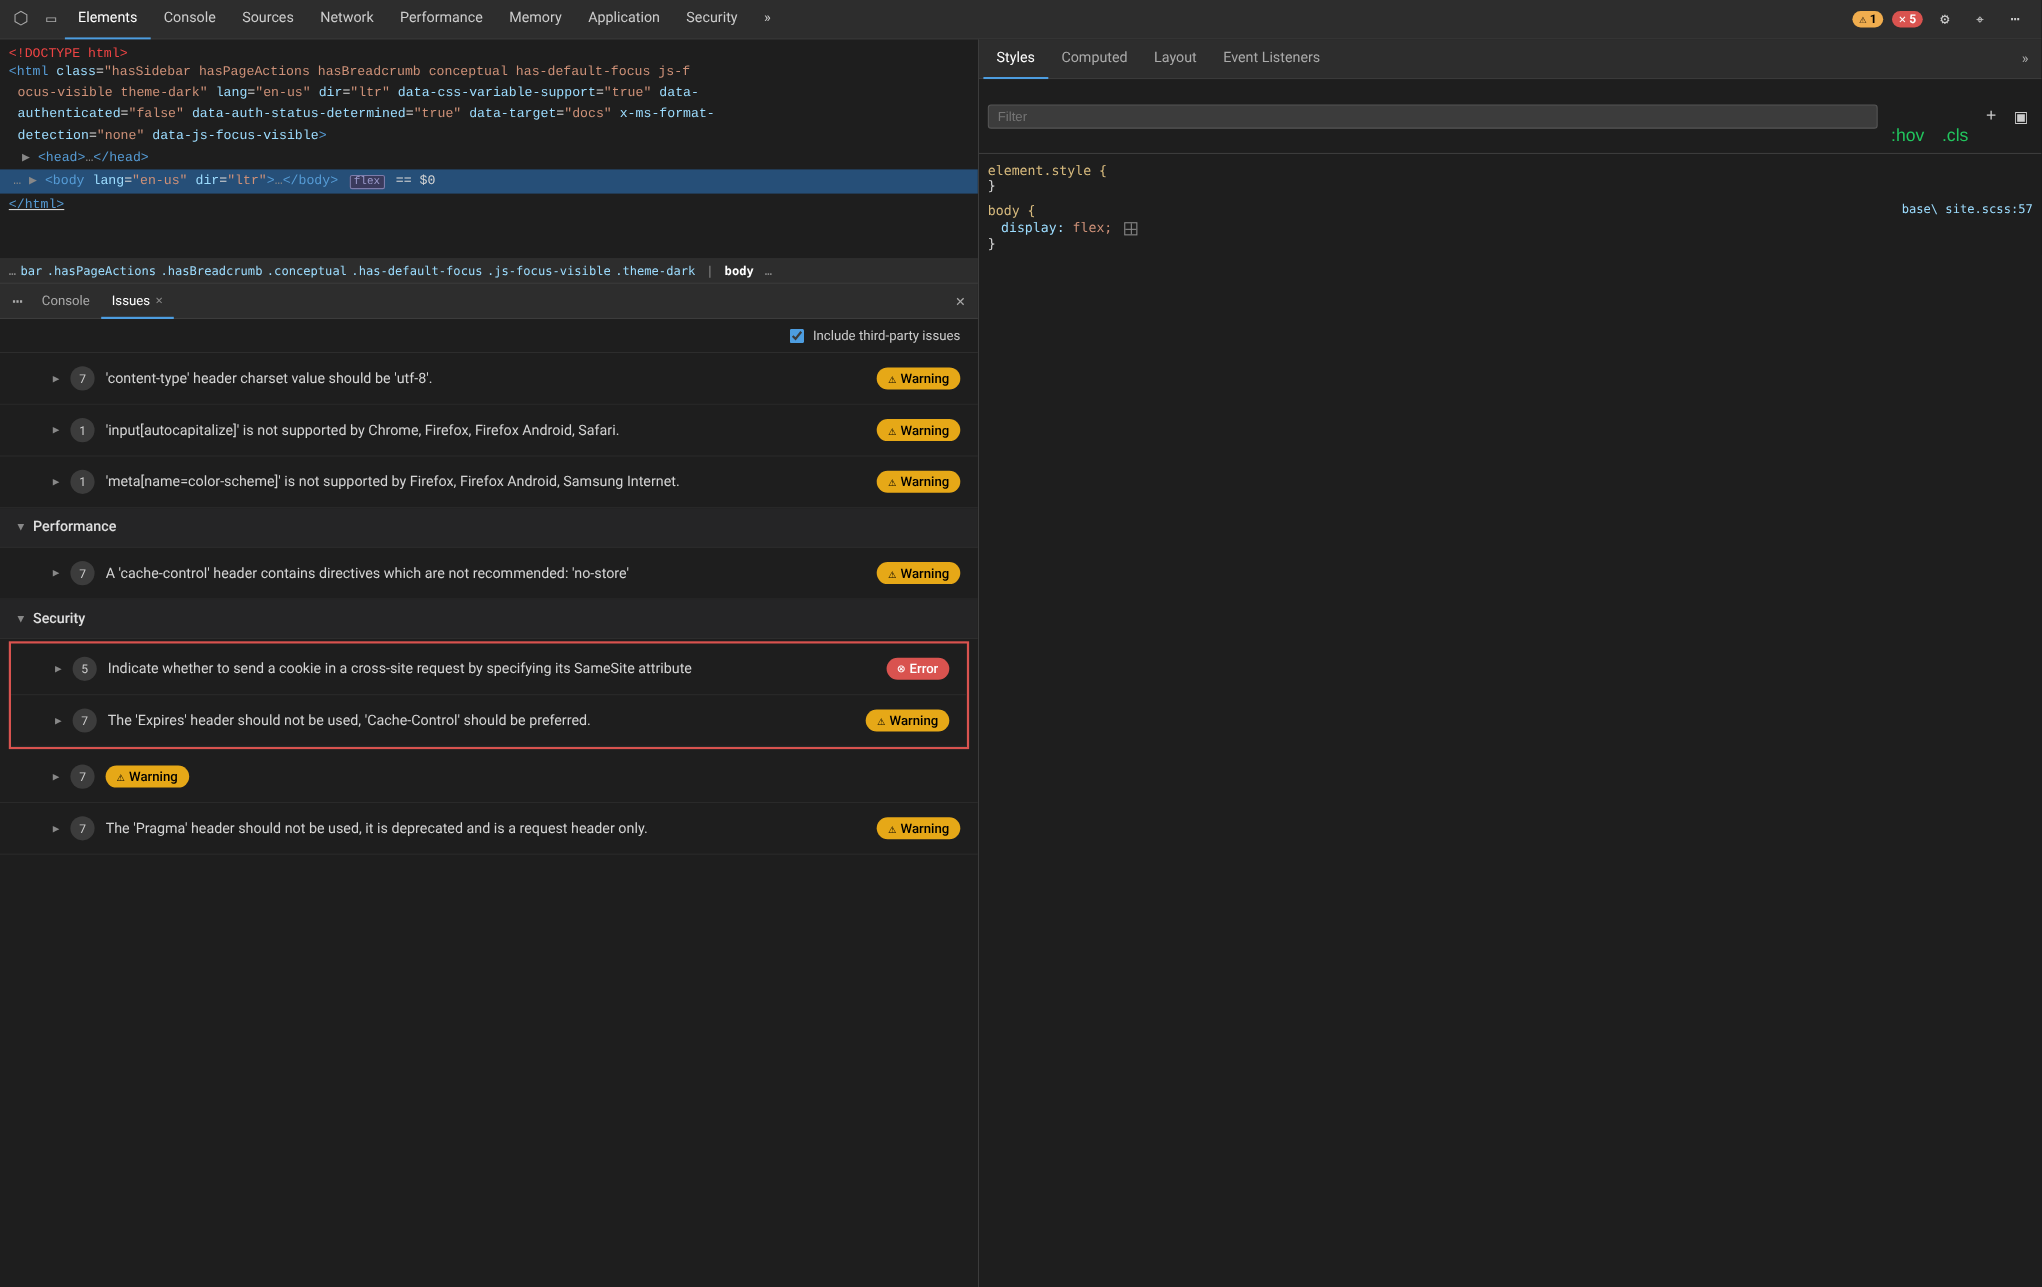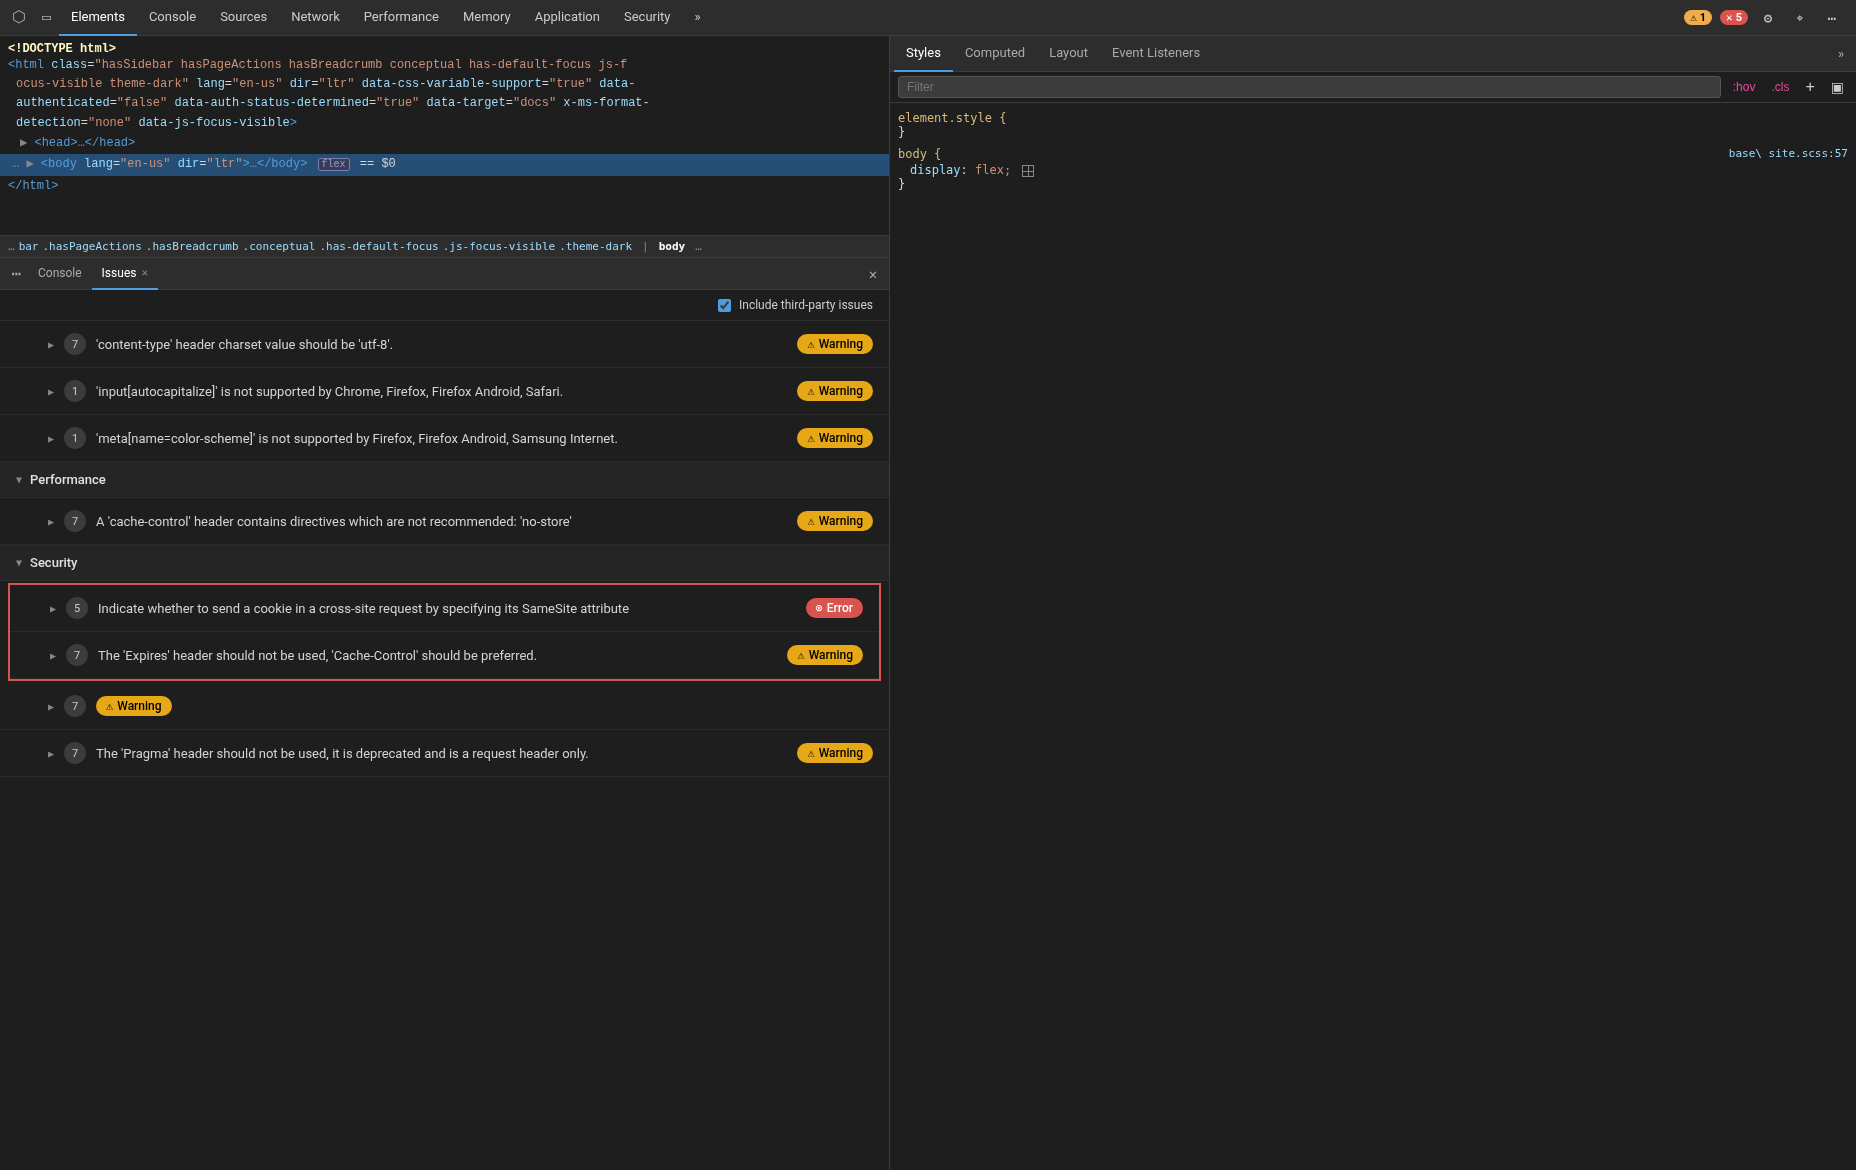--- a/index.html
+++ b/index.html
@@ -96,21 +96,21 @@
       background: #1e1e1e;
       padding: 6px 8px;
       font-family: 'Consolas', 'Courier New', monospace;
       font-size: 12px;
       color: #d4d4d4;
       border-bottom: 1px solid #3c3c3c;
       flex-shrink: 0;
       height: 200px;
       overflow: hidden;
     }
-    .elements-area .doctype { color: #fef9c3; font-weight: bold; }
+    .elements-area .doctype { color: #ef4444; }
     .elements-area .tag { color: #569cd6; }
     .elements-area .attr-name { color: #9cdcfe; }
     .elements-area .attr-value { color: #ce9178; }
     .elements-area .selected-row {
       background: #264f78;
       display: block;
       margin: 0 -8px;
       padding: 0 8px;
     }
     .elements-area .eq-sign { color: #d4d4d4; }
@@ -350,24 +350,25 @@
       background: #3c3c3c;
       border: 1px solid #555;
       border-radius: 3px;
       padding: 3px 8px;
       color: #d4d4d4;
       font-size: 12px;
     }
     .hov-btn, .cls-btn {
       background: transparent;
       border: none;
-      color: #ec4899;
-      cursor: pointer;
-      font-size: 12px;
+      color: #22c55e;
+      cursor: pointer;
+      font-size: 16px;
       padding: 2px 4px;
+      margin-top: 37px;
     }
     .plus-btn {
       background: transparent;
       border: none;
       color: #ccc;
       cursor: pointer;
       font-size: 16px;
       padding: 0 4px;
     }
     .layout-btn {
@@ -507,21 +508,21 @@
         <span class="tag">&lt;head&gt;</span><span style="color:#888;">…</span><span class="tag">&lt;/head&gt;</span>
       </div>
       <div class="selected-row" style="line-height:1.8;">
         <span style="color:#888; margin-left:4px;">…</span>
         <span style="color:#888;">▶</span>
         <span class="tag"> &lt;body </span><span class="attr-name">lang</span><span class="eq-sign">=</span><span class="attr-value">"en-us"</span>
         <span class="attr-name"> dir</span><span class="eq-sign">=</span><span class="attr-value">"ltr"</span><span class="tag">&gt;</span><span style="color:#888;">…</span><span class="tag">&lt;/body&gt;</span>
         <span class="flex-badge">flex</span>
         <span class="eq-sign"> == $0</span>
       </div>
-      <div style="line-height:1.8;">
+      <div style="line-height:1.8;text-decoration:underline;">
         <span class="tag">&lt;/html&gt;</span>
       </div>
     </div>
 
     <div class="breadcrumb-bar">
       <span style="color:#888;">…</span>
       <span class="bc-tag">bar</span>
       <span class="bc-tag">.hasPageActions</span>
       <span class="bc-tag">.hasBreadcrumb</span>
       <span class="bc-tag">.conceptual</span>

